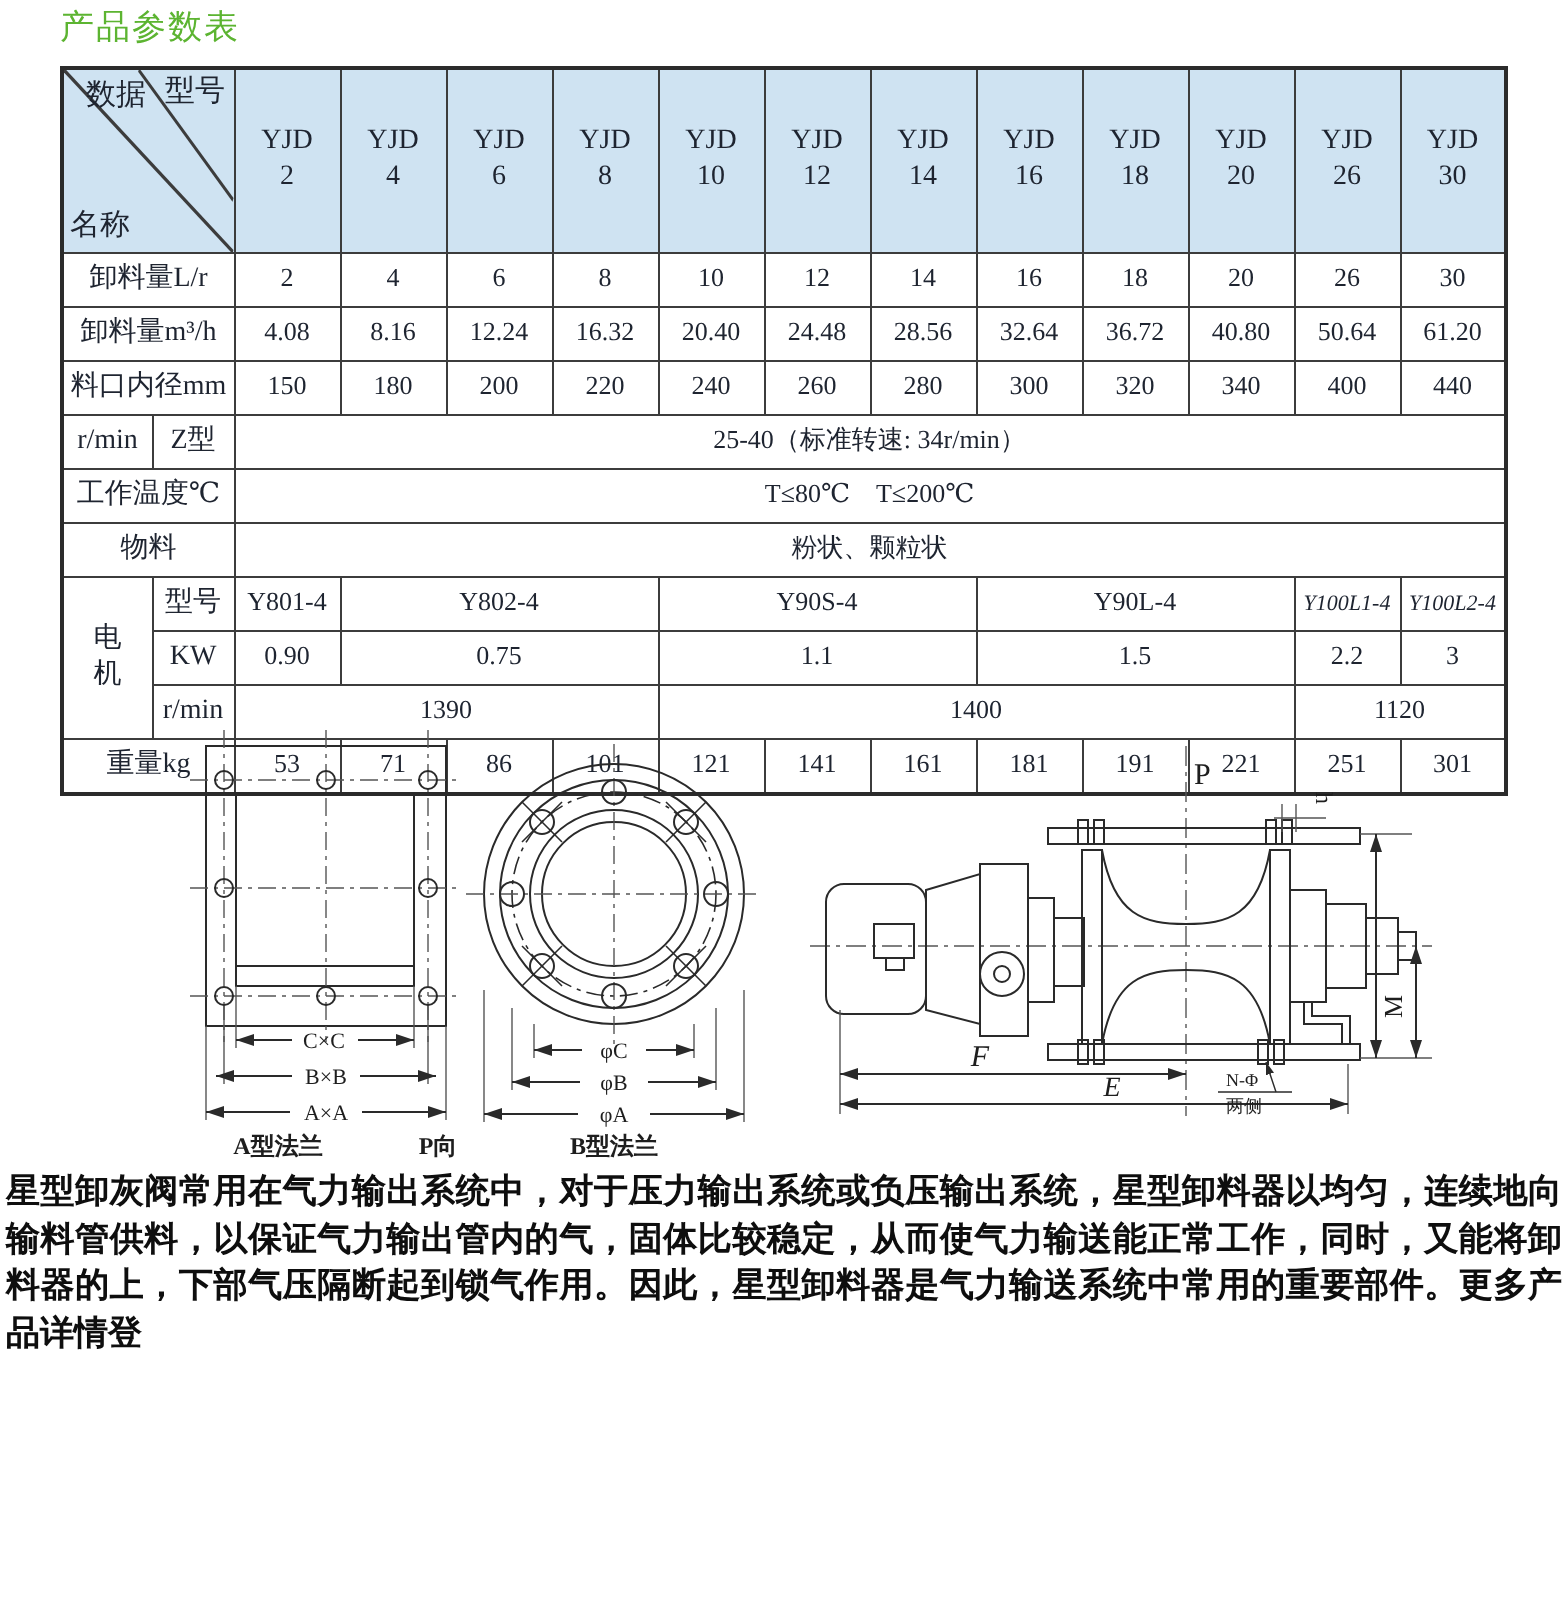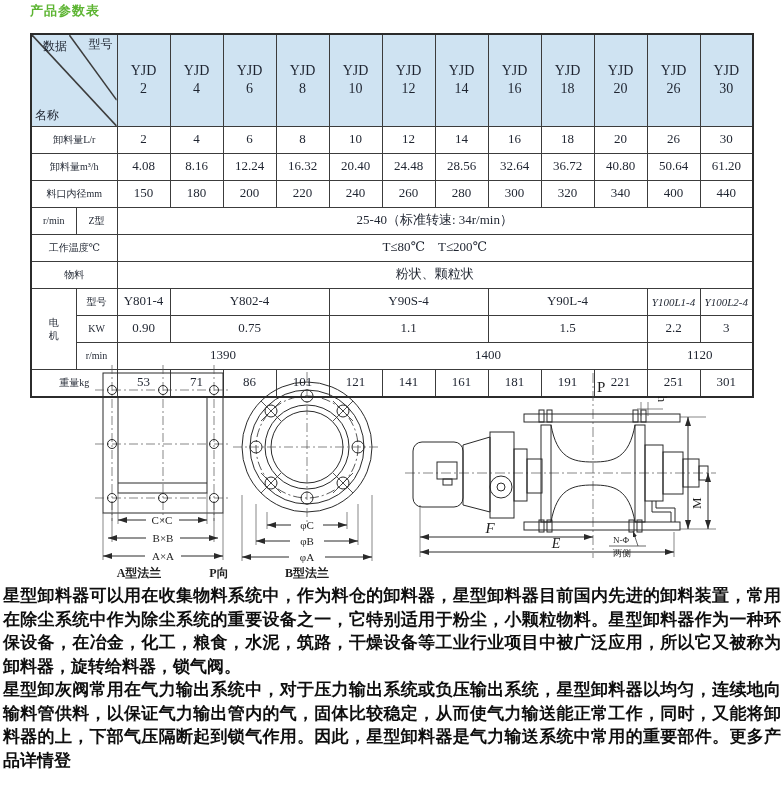--- a/index.html
+++ b/index.html
@@ -3,39 +3,39 @@
 <meta charset="utf-8">
 <style>
   html,body{margin:0;padding:0;}
   body{
     width:783px;height:810px;position:relative;background:#ffffff;overflow:hidden;
     font-family:"Liberation Serif","DejaVu Serif",serif;color:#1e2430;
   }
   .title{
     position:absolute;left:30px;top:2px;margin:0;
     font-family:"Liberation Sans","DejaVu Sans",sans-serif;
-    font-size:13px;font-weight:bold;color:#5cb431;letter-spacing:1px;
+    font-size:17px;font-weight:normal;color:#5cb431;letter-spacing:1px;
   }
   table.spec{
     position:absolute;left:30px;top:33px;width:724px;
     border-collapse:collapse;table-layout:fixed;
     border:2px solid #2b2b2b;font-size:13px;
   }
   table.spec td{
     border:1px solid #3c3c3c;text-align:center;vertical-align:middle;
     height:26px;padding:0 1px;overflow:hidden;line-height:1.15;
   }
   tr.head td{background:#cfe3f2;height:42px;font-size:14px;white-space:pre-line;line-height:1.3;}
   td.corner{position:relative;}
   td.corner svg{position:absolute;left:0;top:0;width:100%;height:100%;}
-  td.corner span{position:absolute;font-size:12px;white-space:nowrap;}
+  td.corner span{position:absolute;font-size:15px;white-space:nowrap;}
   .c-tl{left:11px;top:4px;}
   .c-tr{right:4px;top:2px;}
   .c-bl{left:3px;bottom:2px;}
-  td.lab{font-size:10px;}
+  td.lab{font-size:14px;}
   .vstack{display:inline-block;width:1.1em;word-break:break-all;line-height:1.3;}
   td.sm{font-size:11px;font-style:italic;}
   svg.drawings{position:absolute;left:0;top:352px;}
   svg.drawings text{font-family:"Liberation Serif","DejaVu Serif",serif;fill:#1e1e1e;}
   .text-block{
     position:absolute;left:3px;top:584px;width:778px;
     font-family:"Liberation Sans","DejaVu Sans",sans-serif;
     font-weight:bold;font-size:17px;line-height:23.5px;
     text-align:justify;color:#0e0e0e;
   }
@@ -376,15 +376,14 @@
     <text x="556" y="548" text-anchor="middle" font-size="14" font-style="italic" stroke="none">E</text>
 
     <line x1="609" y1="546" x2="646" y2="546" stroke-width="0.7"></line>
     <line x1="638" y1="546" x2="633" y2="531" stroke-width="0.7" marker-end="url(#ar)"></line>
     <text x="613" y="543" font-size="9" stroke="none">N-Φ</text>
     <text x="613" y="556" font-size="9" stroke="none">两侧</text>
   </g>
 </svg>
 
 <div class="text-block">
-  <p>星型卸料器可以用在收集物料系统中，作为料仓的卸料器，星型卸料器目前国内先进的卸料装置，常用在除尘系统中作为除尘系统的重要设备之一，它特别适用于粉尘，小颗粒物料。星型卸料器作为一种环保设备，在冶金，化工，粮食，水泥，筑路，干燥设备等工业行业项目中被广泛应用，所以它又被称为卸料器，旋转给料器，锁气阀。</p>
   <p>星型卸灰阀常用在气力输出系统中，对于压力输出系统或负压输出系统，星型卸料器以均匀，连续地向输料管供料，以保证气力输出管内的气，固体比较稳定，从而使气力输送能正常工作，同时，又能将卸料器的上，下部气压隔断起到锁气作用。因此，星型卸料器是气力输送系统中常用的重要部件。更多产品详情登</p>
 </div>
 
 </body></html>

